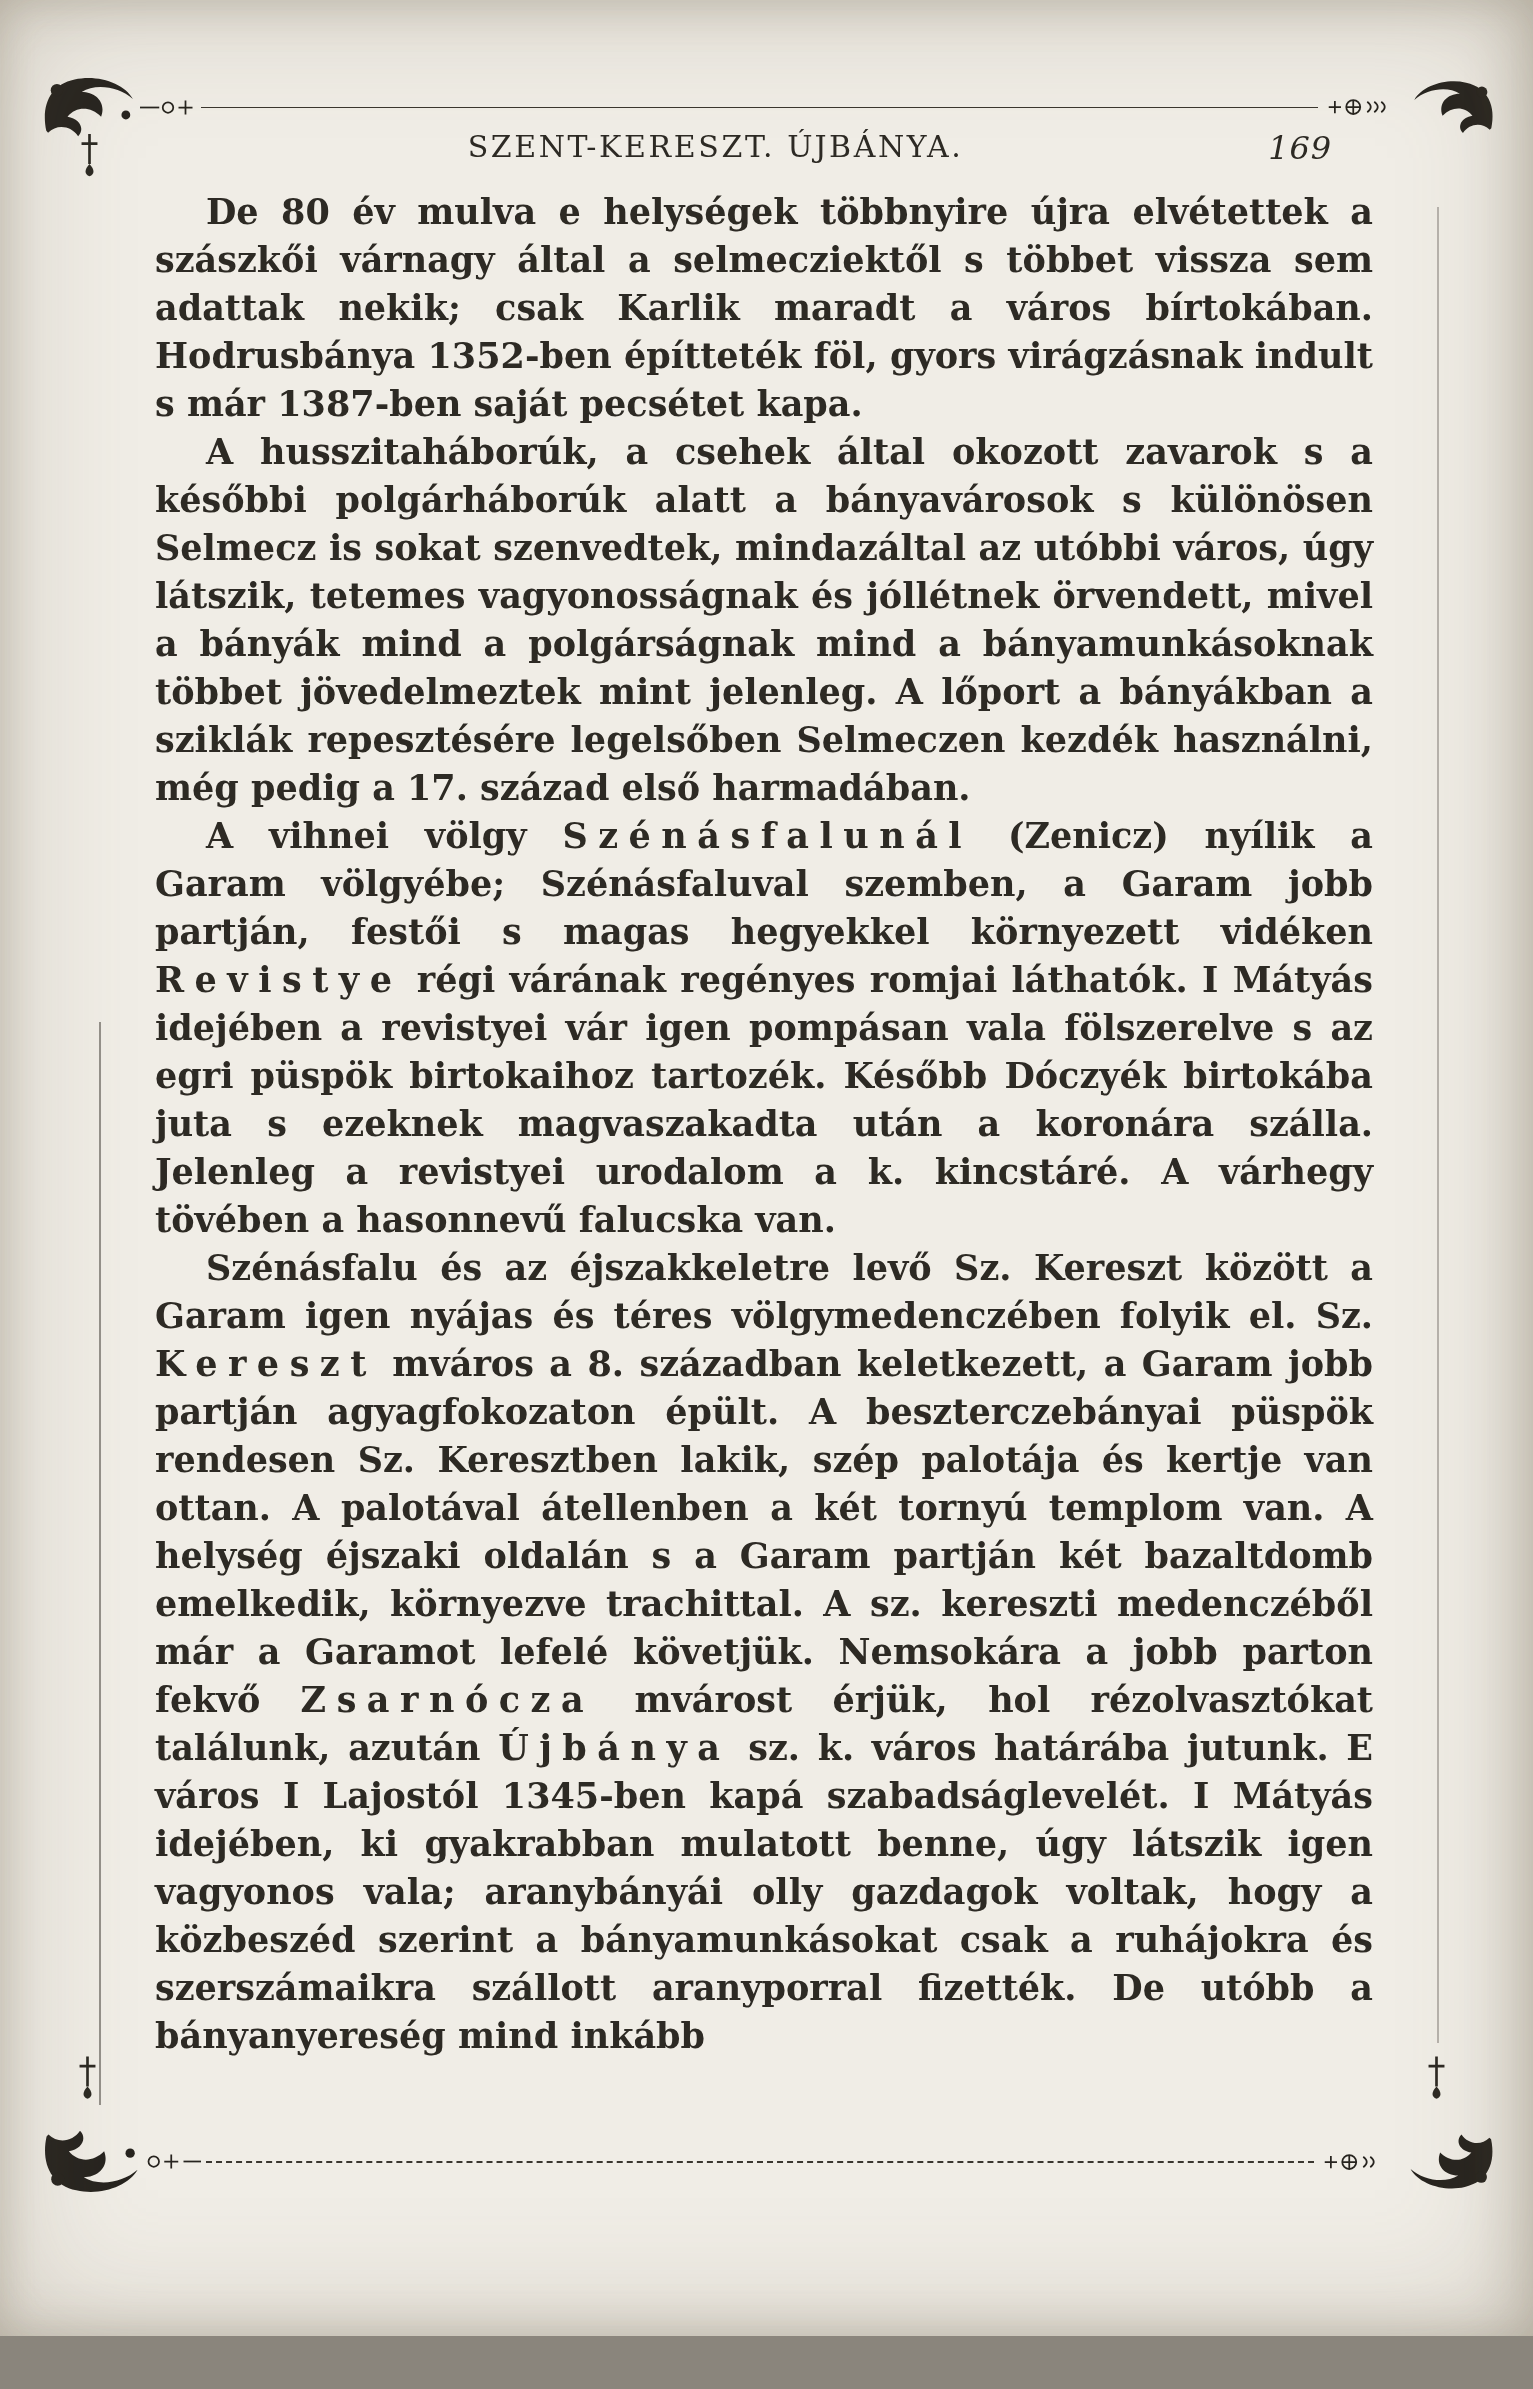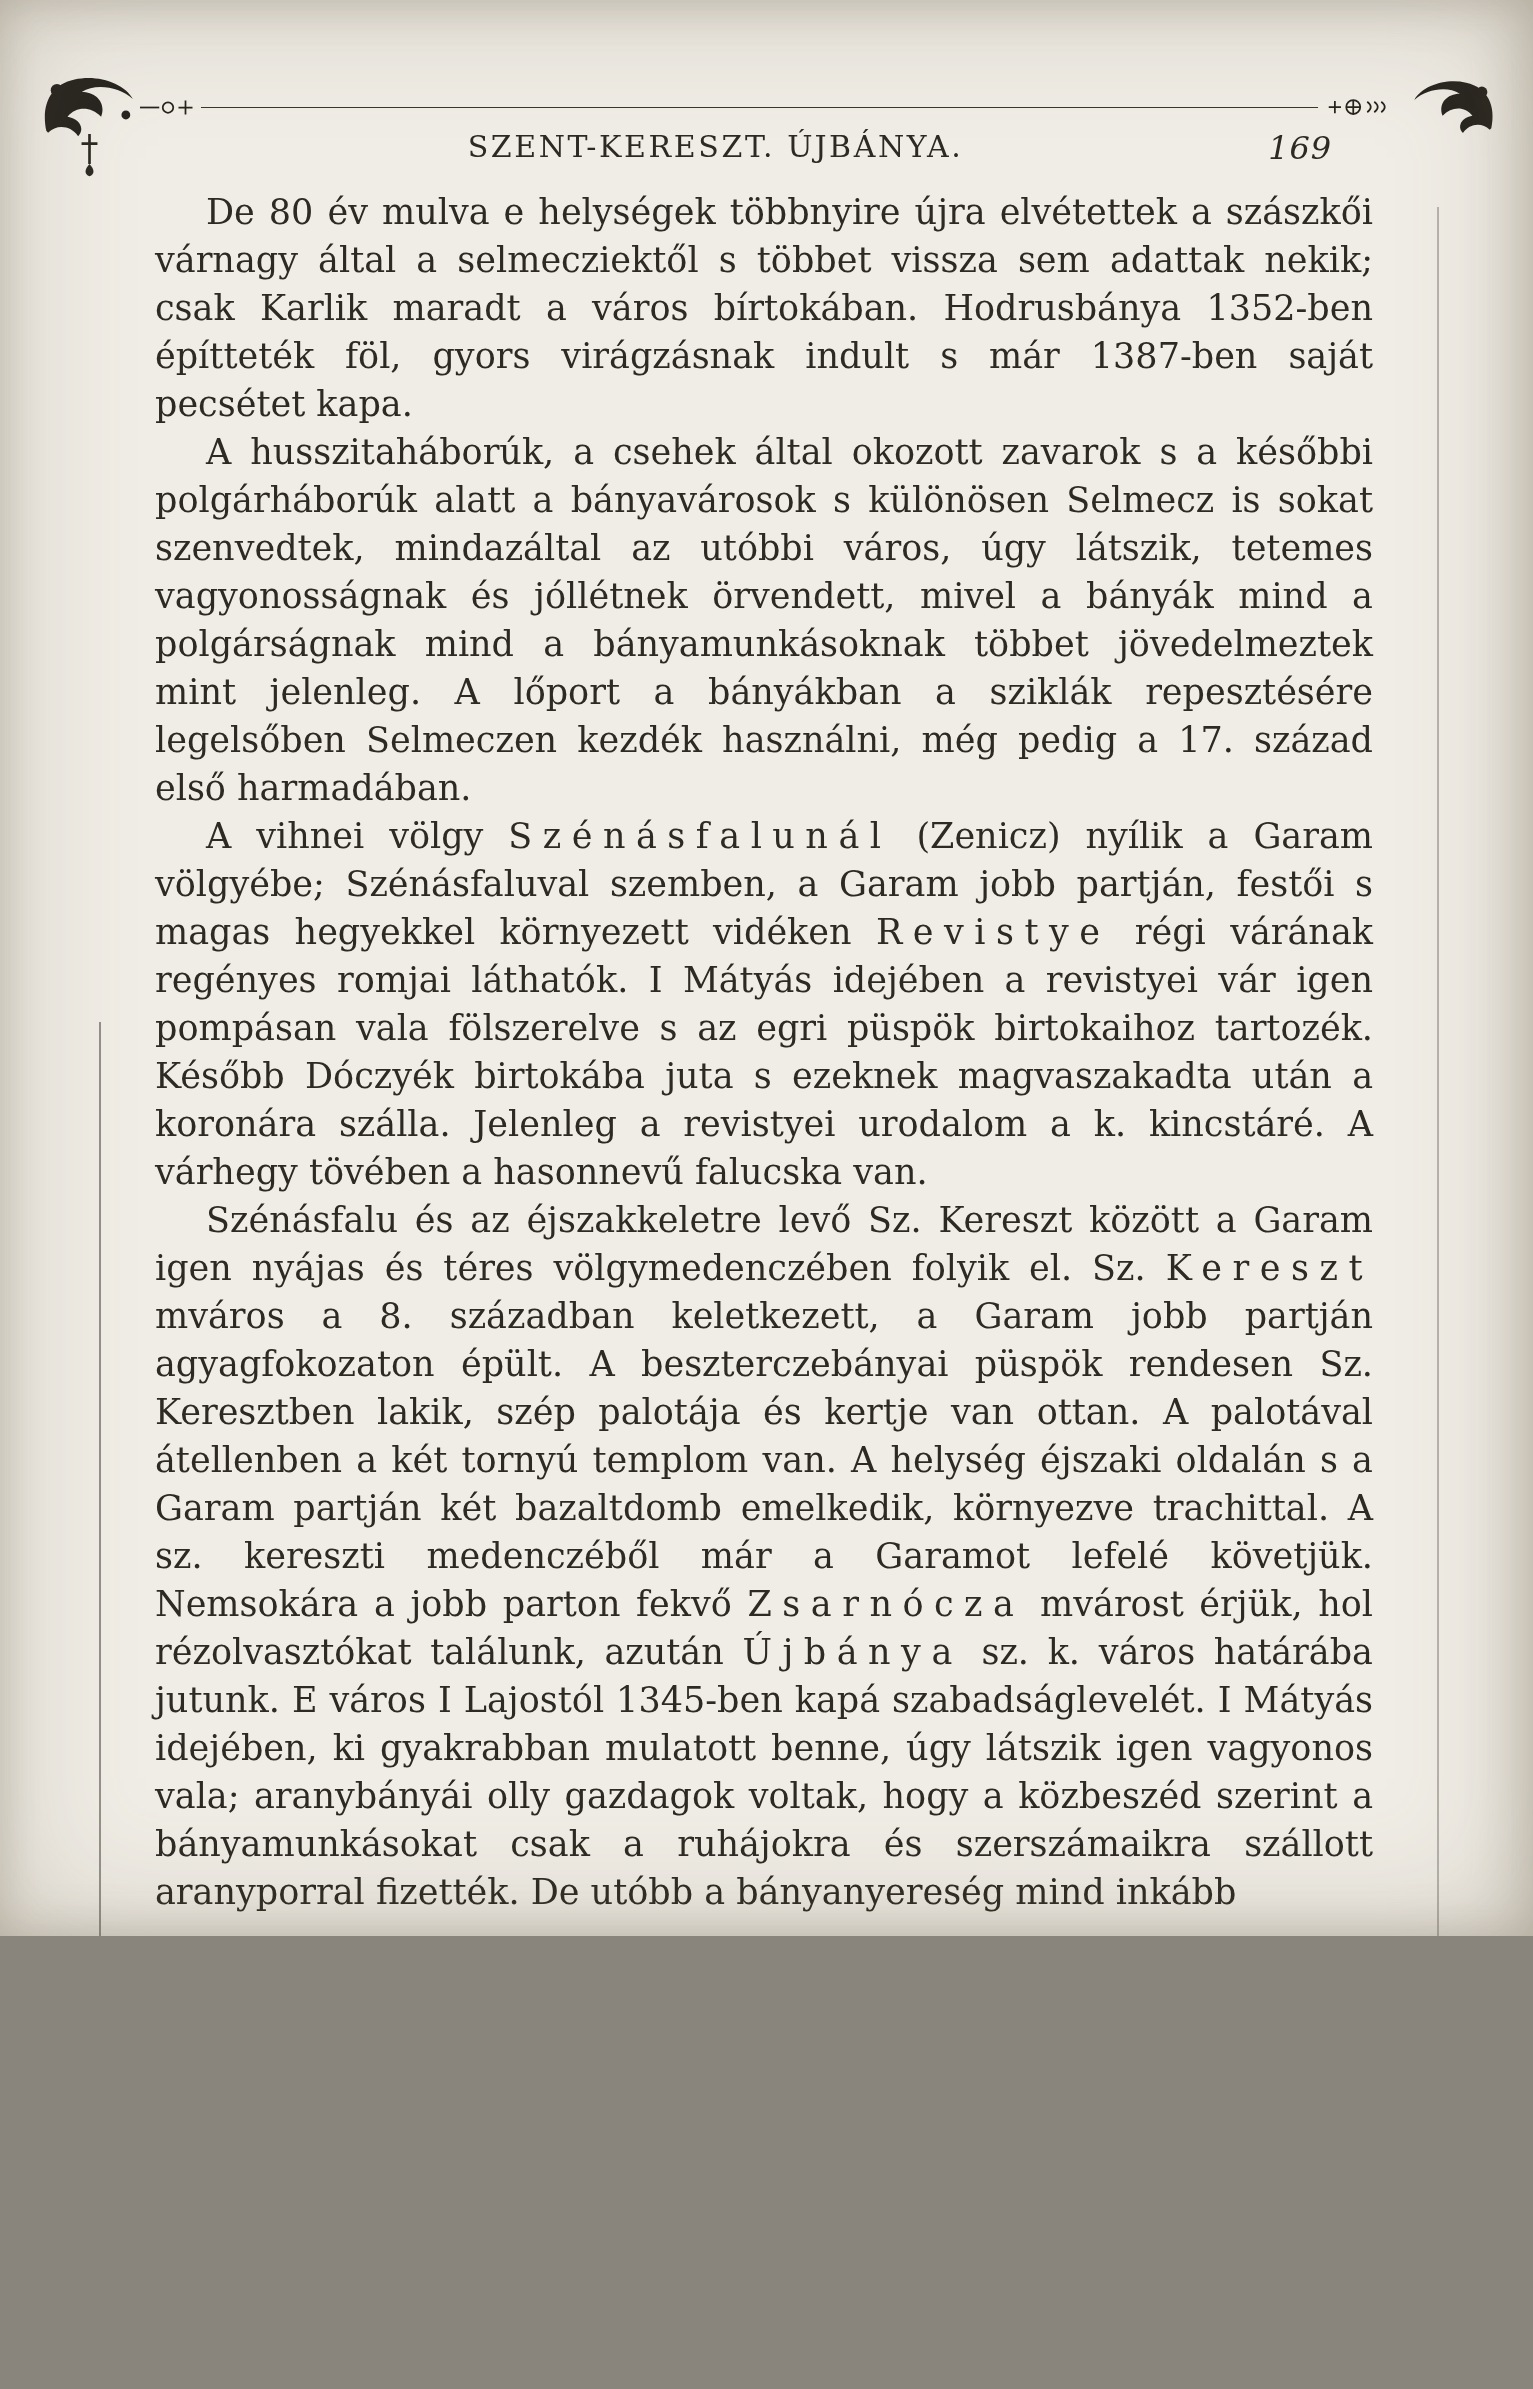--- a/index.html
+++ b/index.html
@@ -2,21 +2,21 @@
 <html style="--paper: #f0ede6; --ink: #2d2a24;font-size:14px"><head>
 <meta charset="utf-8">
 <style>
   :root{
     --paper:#f0ede6;
     --ink:#2d2a24;
   }
   html,body{margin:0;padding:0;background:#8a857c;}
   .page{
     position:relative;
-    width:1533px;height:1936px;
+    width:1533px;height:2336px;
     margin:0 auto;
     background:var(--paper);
     color:var(--ink);
     font-family:"DejaVu Serif","Liberation Serif",serif;
     overflow:hidden;
   }
   .page::after{
     content:'';position:absolute;inset:0;pointer-events:none;
     box-shadow:inset 0 0 132px rgba(110,98,75,.28), inset -17.6px 0 53px rgba(95,85,60,.20), inset 8.8px 0 35px rgba(110,98,75,.12);
   }
@@ -38,21 +38,21 @@
   }
   .header-pageno{
     position:absolute;right:41px;top:0;font-size:32px;letter-spacing:0.9px;font-style:italic;
   }
   
   .text-area{
     position:absolute;top:188px;left:155px;width:1218px;
     font-size:35px;line-height:48px;text-align:justify;
     color:var(--ink);
   }
-  .para{margin:0;text-indent:51px;}
+  .para{margin:0;text-indent:51px;font-weight:bold;}
   .spaced{letter-spacing:.30em;}
   
   .vline{position:absolute;width:1.8px;background:#4a463e;opacity:.55;}
   .vline-left{left:99px;top:1022px;height:1083px;}
   .vline-right{left:1437px;top:207px;height:1836px;opacity:.35;}
   .smallcross{position:absolute;color:#2c2923;}
   
   .footer-row{position:absolute;top:2204px;left:84px;width:1289px;height:53px;}
   .footer-volume{position:absolute;left:0;top:12.3px;font-size:24px;letter-spacing:0.4px;}
   .footer-sheet{position:absolute;left:1000px;top:0;font-size:35px;}

